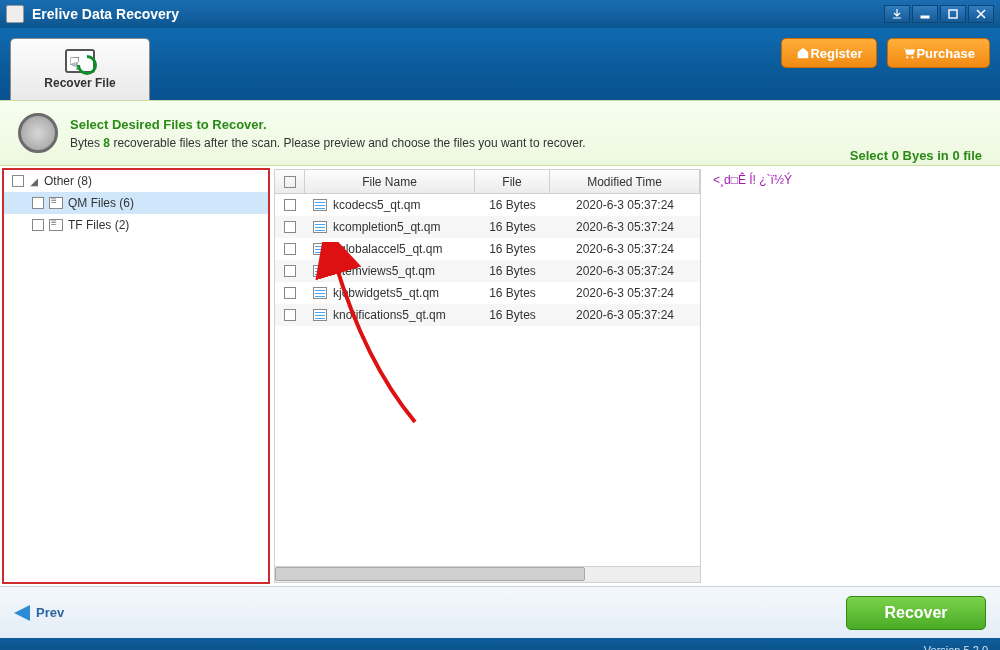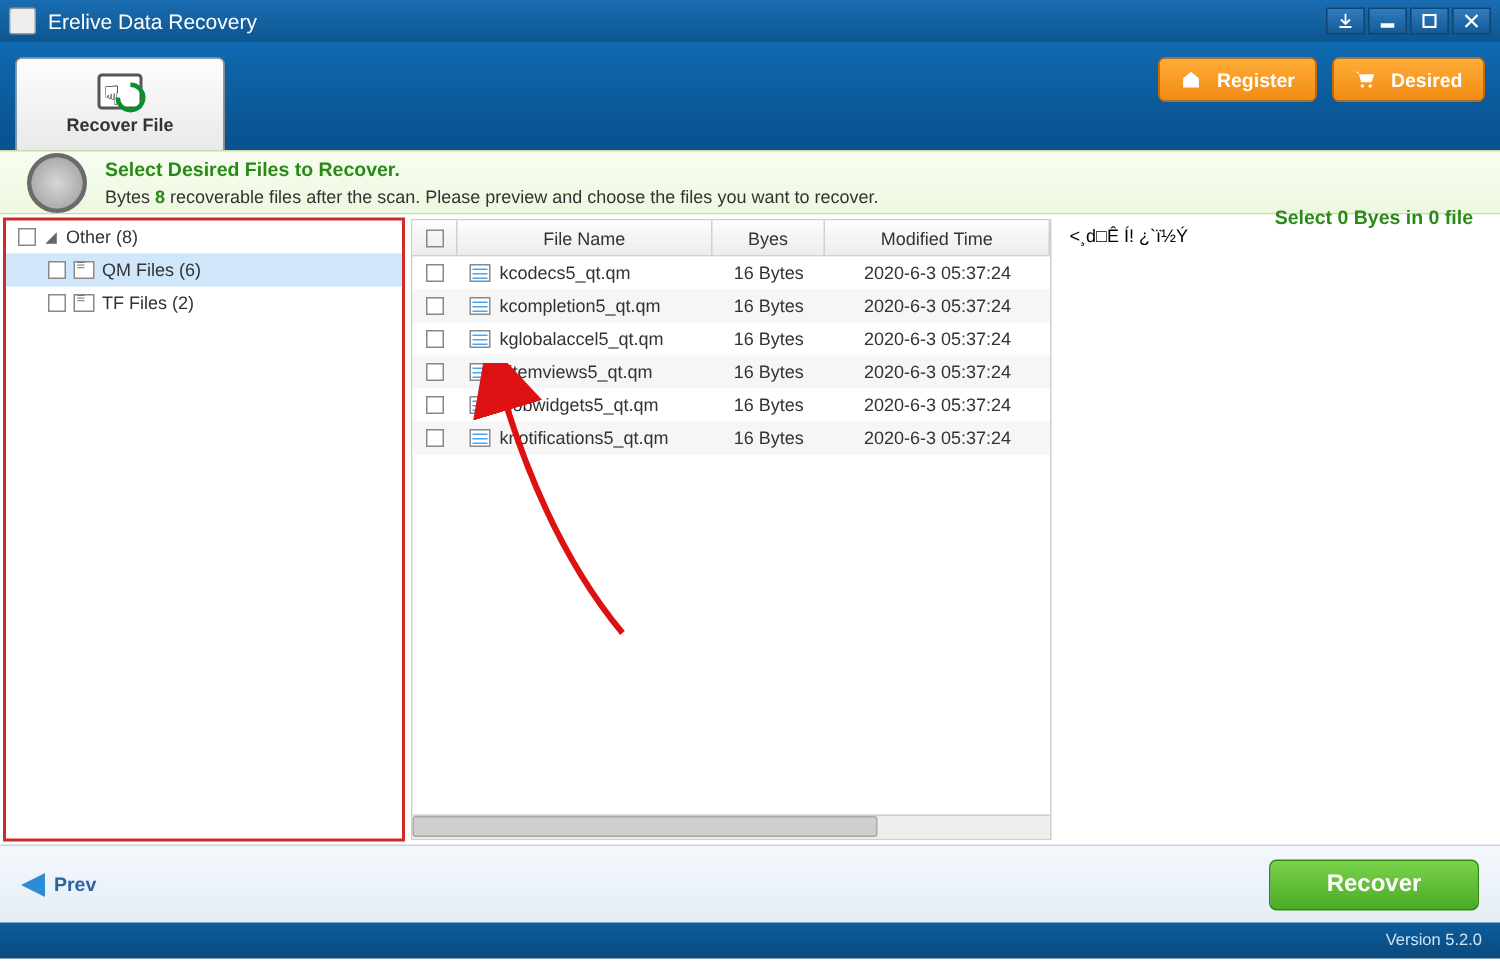--- a/index.html
+++ b/index.html
@@ -4,21 +4,21 @@
 <style>
   * { box-sizing: border-box; margin: 0; padding: 0; font-family: Tahoma, Arial, sans-serif; }
   html, body { width: 1000px; height: 650px; overflow: hidden; }
   body { background: #fff; }
 
   
   .titlebar {
     height: 28px;
     background: linear-gradient(to bottom, #1a6db3, #0d568f);
     display: flex; align-items: center;
-    color: #fff; font-size: 14px; font-weight: normal;
+    color: #fff; font-size: 14px; font-weight: bold;
     padding-left: 6px;
   }
   .titlebar .app-icon {
     width: 18px; height: 18px; background:#eee; border:1px solid #999;
     margin-right: 8px; border-radius:2px;
   }
   .titlebar .spacer { flex: 1; }
   .titlebar .win-btn {
     width: 26px; height: 18px; margin-left: 2px;
     background: linear-gradient(to bottom,#2f7cc0,#155a95);
@@ -65,27 +65,27 @@
   }
   .tab-label{font-size:12px;font-weight:bold;}
 
   .header-right{
     position:absolute; right:10px; top:10px; display:flex; gap:10px;
   }
   .orange-btn{
     height:30px; padding:0 14px; border-radius:5px; cursor:pointer;
     background:linear-gradient(to bottom,#ffae3a,#f18a12);
     border:1px solid #c76a00; color:#fff; font-size:13px; font-weight:bold;
-    display:flex;align-items:center; gap:10px;
+    display:flex;align-items:center; gap:0;
   }
   .orange-btn .ico{width:14px;height:14px;}
 
   
   .info-banner{
-    height:43px; background:linear-gradient(to bottom,#f7fef0,#edf8df);
+    height:66px; background:linear-gradient(to bottom,#f7fef0,#edf8df);
     border-top:1px solid #c7dca8; border-bottom:1px solid #c7dca8;
     display:flex; align-items:center; padding:0 18px;
   }
   .info-banner .scan-icon{
     width:40px;height:40px;border-radius:50%;
     background:radial-gradient(circle,#d8d8d8,#9a9a9a);
     border:3px solid #6b6b6b; margin-right:12px;
   }
   .info-banner .texts{ font-size:12px; color:#333; }
   .info-banner .title{ color:#2a8a16; font-weight:bold; font-size:13px; margin-bottom:4px;}
@@ -149,21 +149,21 @@
   .file-row .col-size{justify-content:center;}
   .file-row .col-time{justify-content:center;}
   .hscroll{
     height:16px;background:#eee;border-top:1px solid #d0d0d0;position:relative;
   }
   .hscroll .thumb{
     position:absolute;left:0;top:0;height:14px;width:310px;background:#cfcfcf;border:1px solid #aaa;border-radius:2px;
   }
 
   .preview-pane{
-    flex:1; font-size:12px; color:#000000; padding:4px 6px;
+    flex:1; font-size:12px; color:#a21caf; padding:4px 6px;
   }
 
   
   .arrow-svg{
     position:absolute; left:305px; top:242px; width:120px; height:200px; z-index:50; pointer-events:none;
   }
 
   
   .footer{
     height:52px; background:linear-gradient(to bottom,#f4f8fc,#e4edf6);
@@ -231,21 +231,21 @@
           <path fill="#fff" d="M8 2l6 5v7H2V7z"></path>
         </svg>
       <span>Register</span>
     </button>
     <button class="orange-btn">
       <svg class="ico" viewBox="0 0 16 16">
           <path fill="#fff" d="M1 2h2l2 8h8l2-6H4"></path>
           <circle cx="6" cy="13" r="1.3" fill="#fff"></circle>
           <circle cx="12" cy="13" r="1.3" fill="#fff"></circle>
         </svg>
-      <span>Desired</span>
+      <span>Purchase</span>
     </button>
   </div>
 </div>
 
 <div class="info-banner">
   <div class="scan-icon"></div>
   <div class="texts">
     <div class="title">Select Desired Files to Recover.</div>
     <div>
       <span>Bytes </span><b>8</b><span> recoverable files after the scan. Please preview and choose the files you want to recover.</span>
@@ -276,21 +276,21 @@
       </div>
   </div>
 
   <div class="main-content">
     <div class="file-table-wrap">
       <div class="file-table-header">
         <div class="cell col-chk">
             <span class="chk" style="width:12px;height:12px;border:1px solid #888;display:inline-block;"></span>
           </div>
         <div class="cell col-name">File Name</div>
-        <div class="cell col-size">Byes</div>
+        <div class="cell col-size">File</div>
         <div class="cell col-time">Modified Time</div>
       </div>
       <div class="file-rows" id="file-rows">
           <div class="file-row">
             <div class="cell col-chk">
               <span class="chk"></span>
             </div>
             <div class="cell col-name">
               <span class="file-ico"></span>
               <span>kcodecs5_qt.qm</span>

